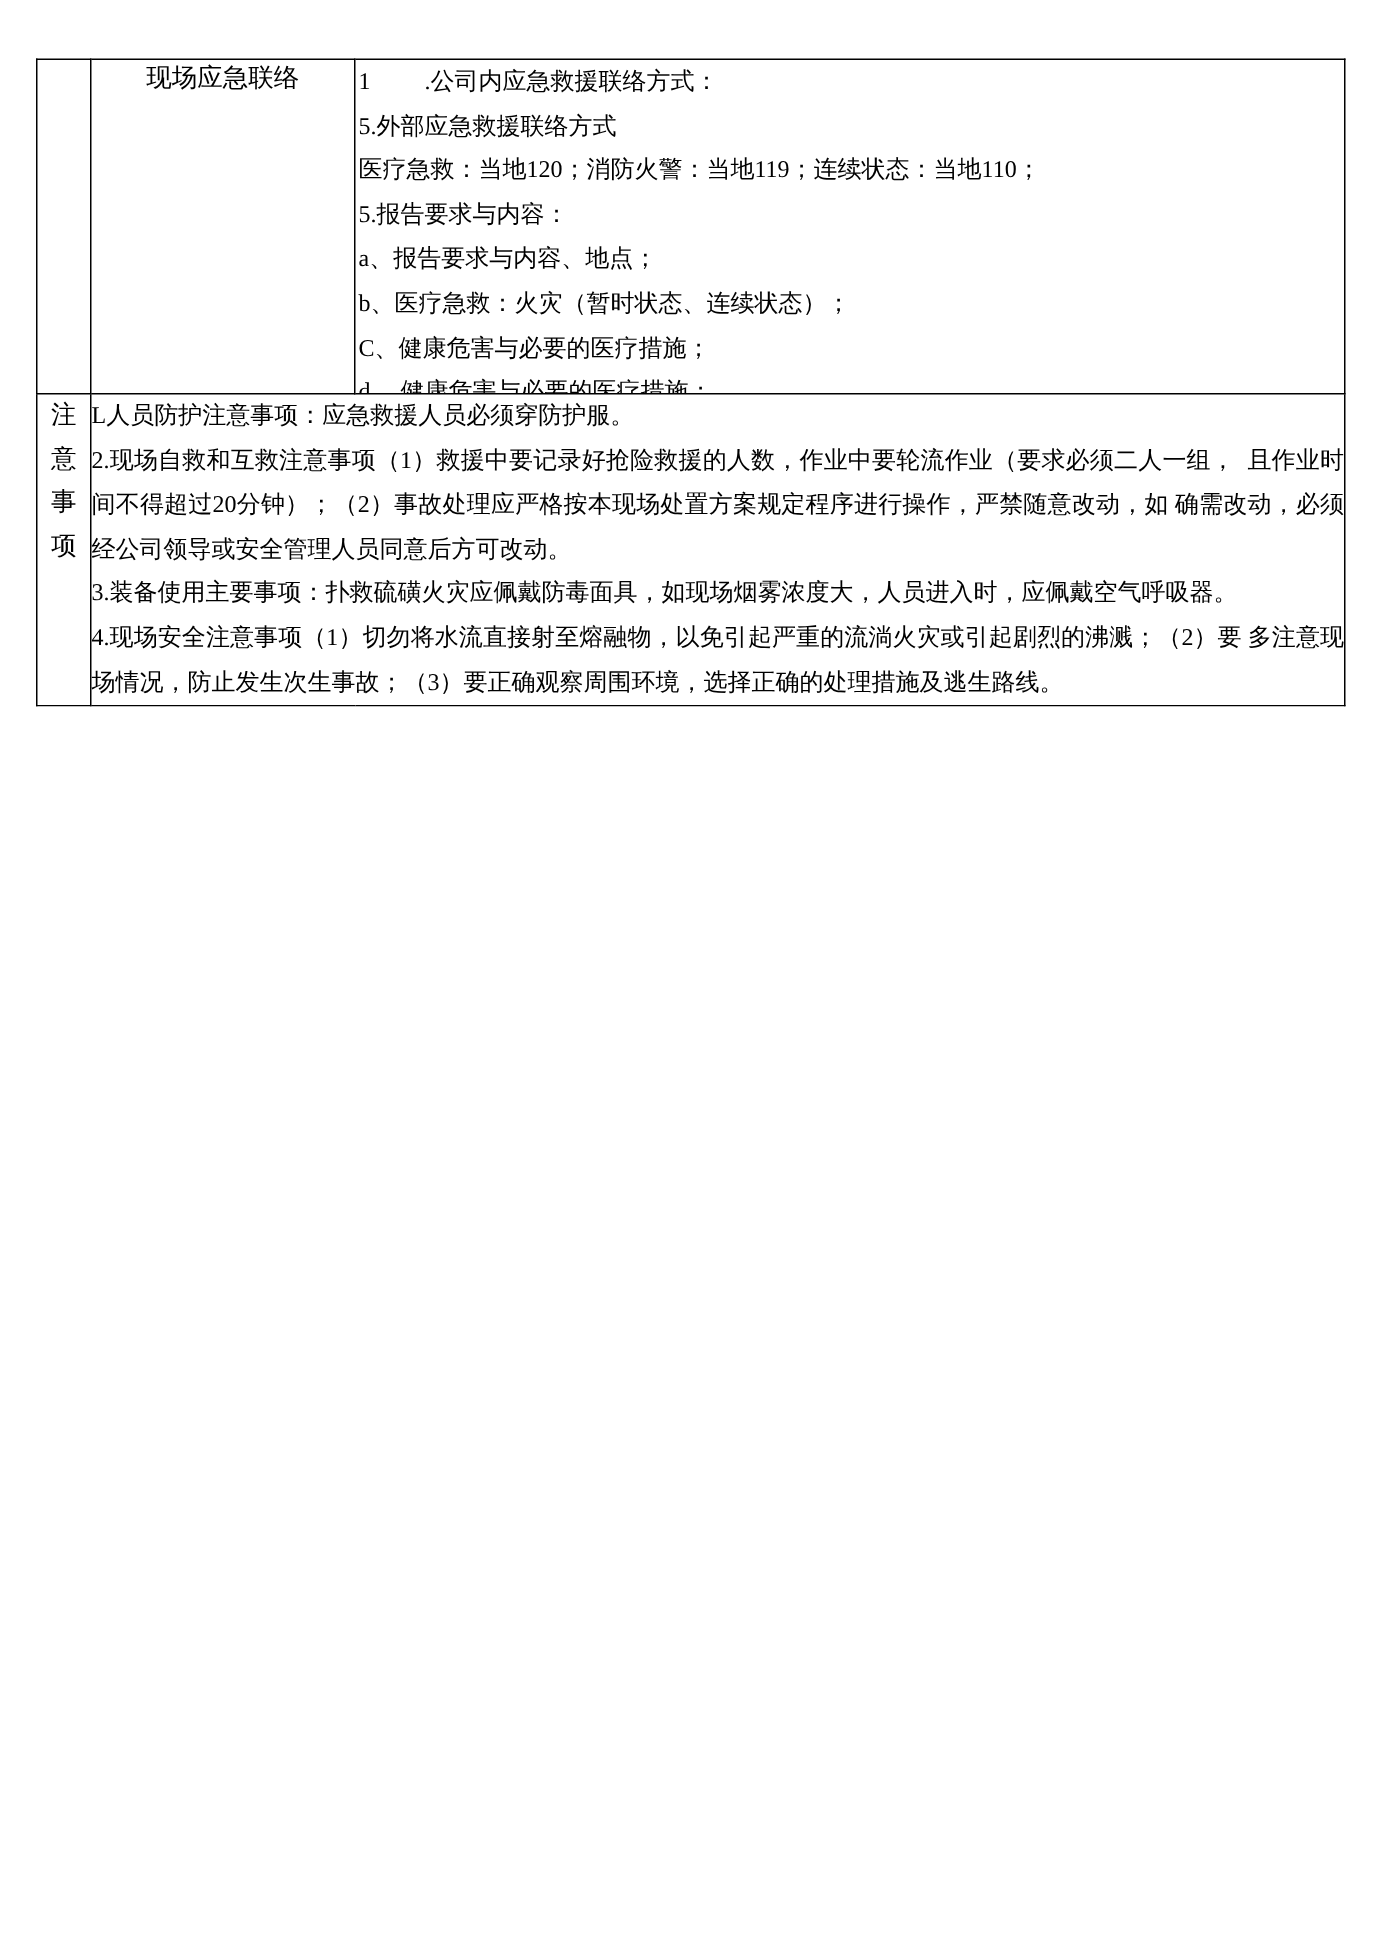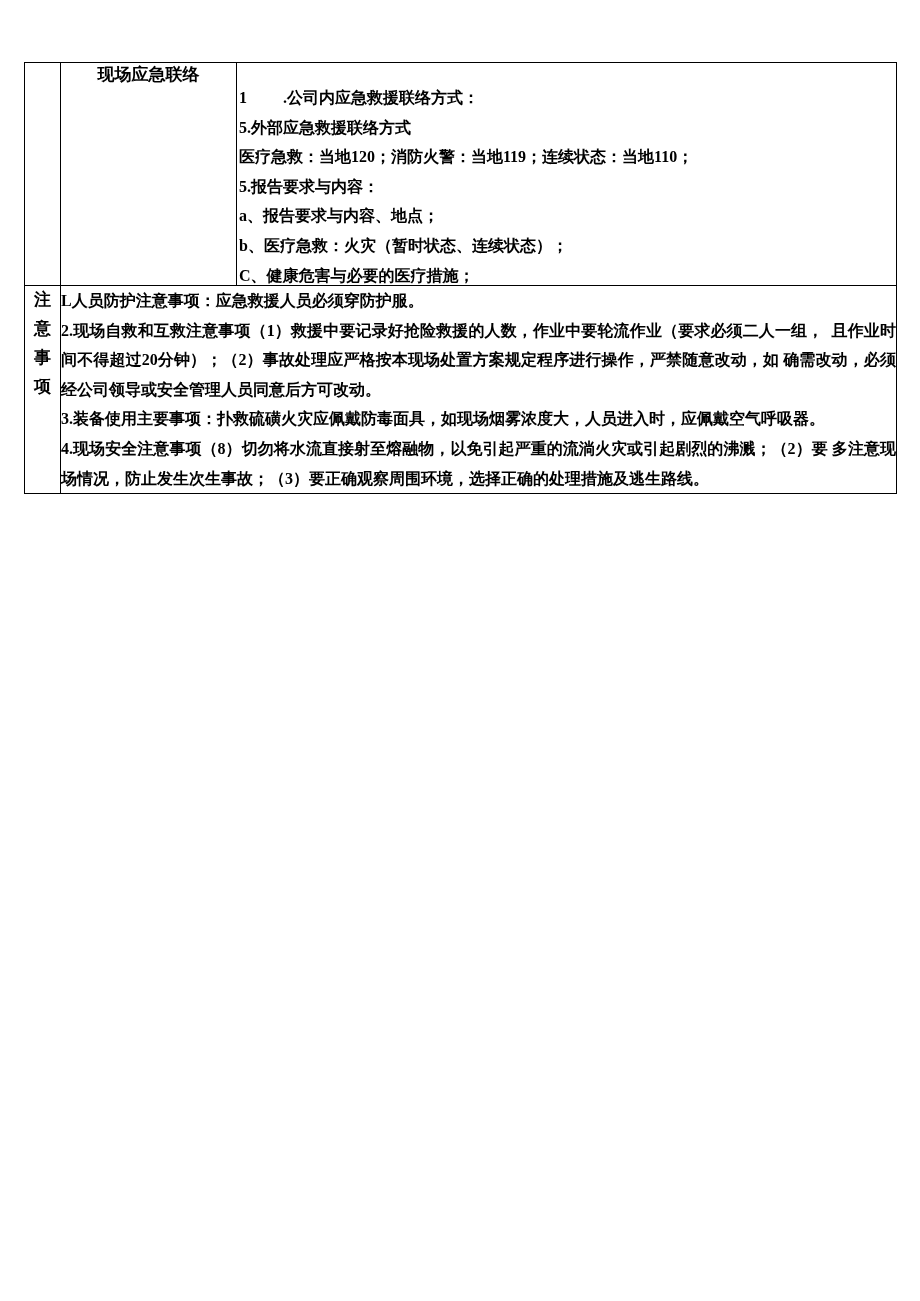--- a/index.html
+++ b/index.html
@@ -13,24 +13,23 @@
   }
   .page {
     width: 920px;
     box-sizing: border-box;
     padding: 0;
   }
 
   table.outer {
     border-collapse: collapse;
     margin-left: 24px;
-    margin-top: 62px;
+    margin-top: 39px;
     width: 872px;
     table-layout: fixed;
-    font-weight: bold;
   }
   table.outer td {
     border: 1px solid #000;
     vertical-align: top;
     padding: 0;
   }
 
   
   col.c1 { width: 36px; }
   col.c2 { width: 176px; }
@@ -55,21 +54,21 @@
     line-height: 1.85;
     font-size: 16px;
     position: relative;
     overflow: hidden;
     height: 222px; 
   }
   td.content-col .clip {
     position: absolute;
     left: 2px;
     right: 2px;
-    top: 20px;
+    top: 0;
   }
   td.content-col .line { white-space: nowrap; }
 
   
   td.vlabel {
     vertical-align: middle;
     text-align: center;
     padding: 0;
   }
   td.vlabel .vchar {
@@ -124,20 +123,20 @@
     <td class="vlabel">
       <span class="vchar">注</span>
       <span class="vchar">意</span>
       <span class="vchar">事</span>
       <span class="vchar">项</span>
     </td>
     <td class="notes-body" colspan="2">
       <span class="para">L人员防护注意事项：应急救援人员必须穿防护服。</span>
       <span class="para">2.现场自救和互救注意事项（1）救援中要记录好抢险救援的人数，作业中要轮流作业（要求必须二人一组，&nbsp; 且作业时间不得超过20分钟）；（2）事故处理应严格按本现场处置方案规定程序进行操作，严禁随意改动，如 确需改动，必须经公司领导或安全管理人员同意后方可改动。</span>
       <span class="para">3.装备使用主要事项：扑救硫磺火灾应佩戴防毒面具，如现场烟雾浓度大，人员进入时，应佩戴空气呼吸器。</span>
-      <span class="para">4.现场安全注意事项（8）切勿将水流直接射至熔融物，以免引起严重的流淌火灾或引起剧烈的沸溅；（2）要 多注意现场情况，防止发生次生事故；（3）要正确观察周围环境，选择正确的处理措施及逃生路线。</span>
+      <span class="para">4.现场安全注意事项（1）切勿将水流直接射至熔融物，以免引起严重的流淌火灾或引起剧烈的沸溅；（2）要 多注意现场情况，防止发生次生事故；（3）要正确观察周围环境，选择正确的处理措施及逃生路线。</span>
     </td>
   </tr>
 
 </tbody>
     </table>
 
 </div>
 
 </body></html>

